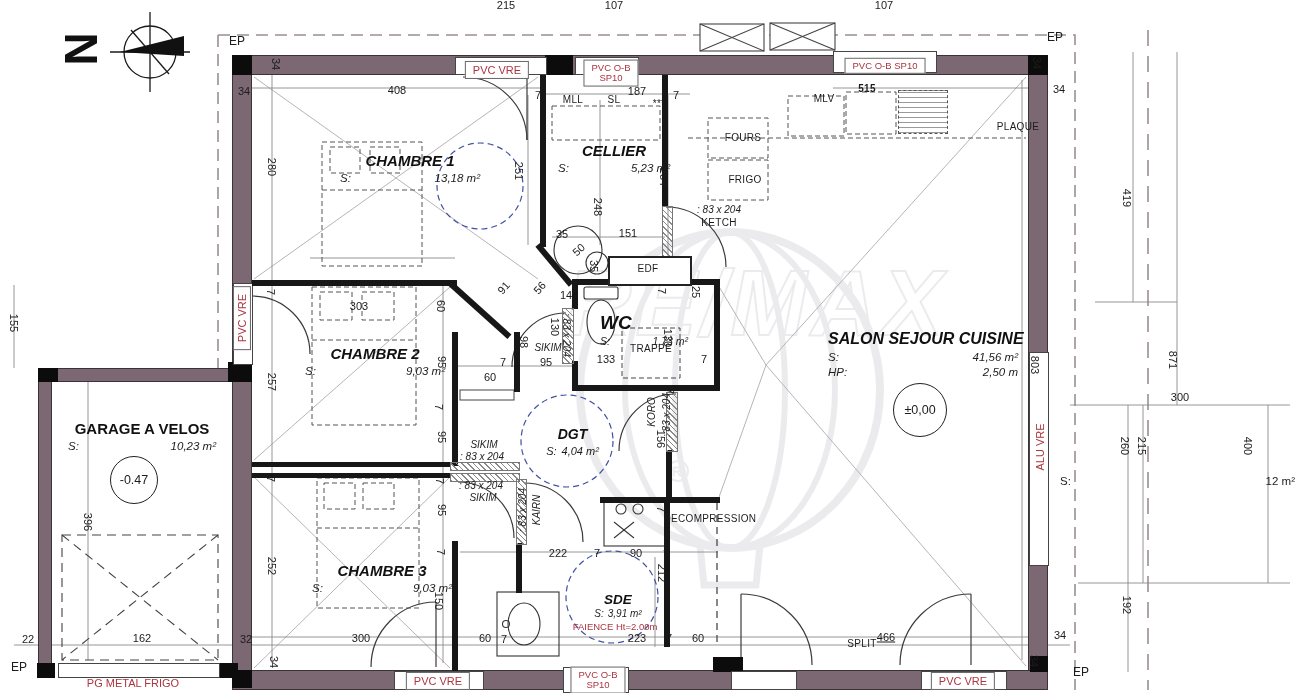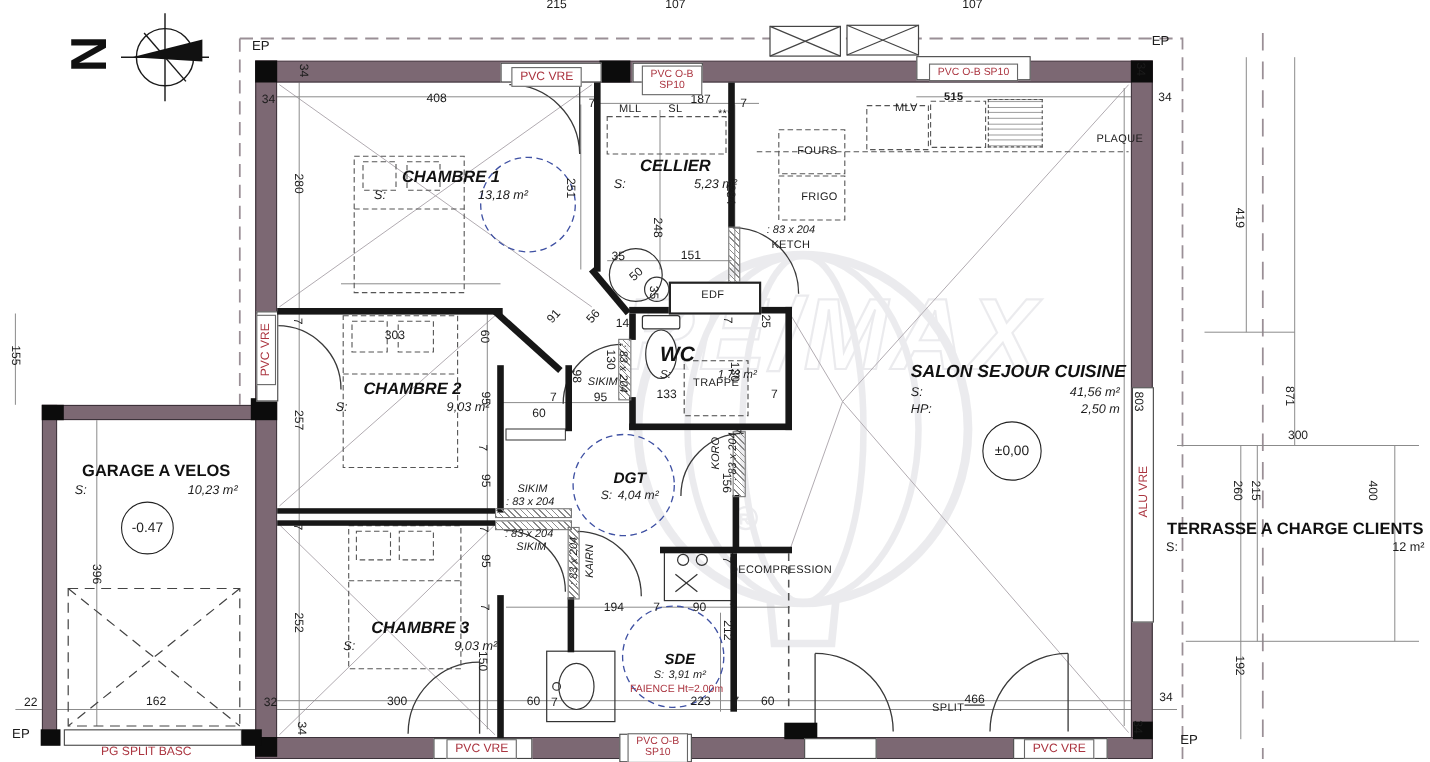--- a/index.html
+++ b/index.html
@@ -319,21 +319,20 @@
       </div>
   </div>
   <div class="room" style="left:68px;top:420px;width:148px">
     <div class="rn" style="font-style:normal">GARAGE A VELOS</div>
     <div class="ra">
         <span>S:</span>
         <span>10,23 m²</span>
       </div>
   </div>
   <div class="room" style="left:1060px;top:472px;width:235px">
-    <div class="rn" style="font-style:normal;font-size:15px">TERRASSE A CHARGE CLIENTS</div>
     <div class="ra" style="font-style:normal">
         <span>S:</span>
         <span>12 m²</span>
       </div>
   </div>
 
   <div class="lvl" style="left:893px;top:383px;width:52px;height:52px">±0,00</div>
   <div class="lvl" style="left:110px;top:456px;width:46px;height:46px">-0.47</div>
 
   <div id="gen-labels">
@@ -386,21 +385,21 @@
       <span class="dim" style="position: absolute; left: 438px; top: 601px; transform: translate(-50%, -50%) rotate(90deg);">150</span>
       <span class="dim" style="position: absolute; left: 361px; top: 638px; transform: translate(-50%, -50%);">300</span>
       <span class="dim" style="position: absolute; left: 485px; top: 638px; transform: translate(-50%, -50%);">60</span>
       <span class="dim" style="position: absolute; left: 504px; top: 639px; transform: translate(-50%, -50%);">7</span>
       <span class="dim" style="position: absolute; left: 273px; top: 662px; transform: translate(-50%, -50%) rotate(90deg);">34</span>
       <span class="dim" style="position: absolute; left: 246px; top: 639px; transform: translate(-50%, -50%);">32</span>
       <span class="dim" style="position: absolute; left: 142px; top: 638px; transform: translate(-50%, -50%);">162</span>
       <span class="dim" style="position: absolute; left: 28px; top: 639px; transform: translate(-50%, -50%);">22</span>
       <span class="dim" style="position: absolute; left: 13px; top: 323px; transform: translate(-50%, -50%) rotate(90deg);">155</span>
       <span class="dim" style="position: absolute; left: 87px; top: 522px; transform: translate(-50%, -50%) rotate(90deg);">396</span>
-      <span class="dim" style="position: absolute; left: 558px; top: 553px; transform: translate(-50%, -50%);">194</span>
+      <span class="dim" style="position: absolute; left: 558px; top: 553px; transform: translate(-50%, -50%);">222</span>
       <span class="dim" style="position: absolute; left: 597px; top: 553px; transform: translate(-50%, -50%);">7</span>
       <span class="dim" style="position: absolute; left: 636px; top: 553px; transform: translate(-50%, -50%);">90</span>
       <span class="dim" style="position: absolute; left: 666px; top: 554px; transform: translate(-50%, -50%);">7</span>
       <span class="dim" style="position: absolute; left: 661px; top: 573px; transform: translate(-50%, -50%) rotate(90deg);">212</span>
       <span class="dim" style="position: absolute; left: 660px; top: 509px; transform: translate(-50%, -50%) rotate(90deg);">7</span>
       <span class="dim" style="position: absolute; left: 637px; top: 638px; transform: translate(-50%, -50%);">223</span>
       <span class="dim" style="position: absolute; left: 669px; top: 638px; transform: translate(-50%, -50%);">7</span>
       <span class="dim" style="position: absolute; left: 698px; top: 638px; transform: translate(-50%, -50%);">60</span>
       <span class="dim" style="position: absolute; left: 886px; top: 637px; transform: translate(-50%, -50%); text-decoration: underline;">466</span>
       <span class="dim" style="position: absolute; left: 1033px; top: 661px; transform: translate(-50%, -50%) rotate(90deg);">34</span>
@@ -444,16 +443,16 @@
       <span class="redlbl redbox" style="position: absolute; left: 497px; top: 70px; transform: translate(-50%, -50%);">PVC VRE</span>
       <span class="redlbl redbox" style="font-size: 9.5px; position: absolute; left: 611px; top: 73px; transform: translate(-50%, -50%);">PVC O-B
 SP10</span>
       <span class="redlbl redbox" style="font-size: 9.5px; position: absolute; left: 885px; top: 66px; transform: translate(-50%, -50%);">PVC O-B SP10</span>
       <span class="redlbl redbox" style="position: absolute; left: 242px; top: 318px; transform: translate(-50%, -50%) rotate(-90deg);">PVC VRE</span>
       <span class="redlbl" style="position: absolute; left: 1040px; top: 447px; transform: translate(-50%, -50%) rotate(-90deg);">ALU VRE</span>
       <span class="redlbl redbox" style="position: absolute; left: 438px; top: 681px; transform: translate(-50%, -50%);">PVC VRE</span>
       <span class="redlbl redbox" style="font-size: 9.5px; position: absolute; left: 598px; top: 680px; transform: translate(-50%, -50%);">PVC O-B
 SP10</span>
       <span class="redlbl redbox" style="position: absolute; left: 963px; top: 681px; transform: translate(-50%, -50%);">PVC VRE</span>
-      <span class="redlbl" style="position: absolute; left: 133px; top: 683px; transform: translate(-50%, -50%);">PG SPLIT BASC</span>
+      <span class="redlbl" style="position: absolute; left: 133px; top: 683px; transform: translate(-50%, -50%);">PG METAL FRIGO</span>
       <span class="redlbl" style="font-size: 9.5px; position: absolute; left: 615px; top: 627px; transform: translate(-50%, -50%);">FAIENCE Ht=2.00m</span>
     </div>
 </div>
 
 </body></html>

